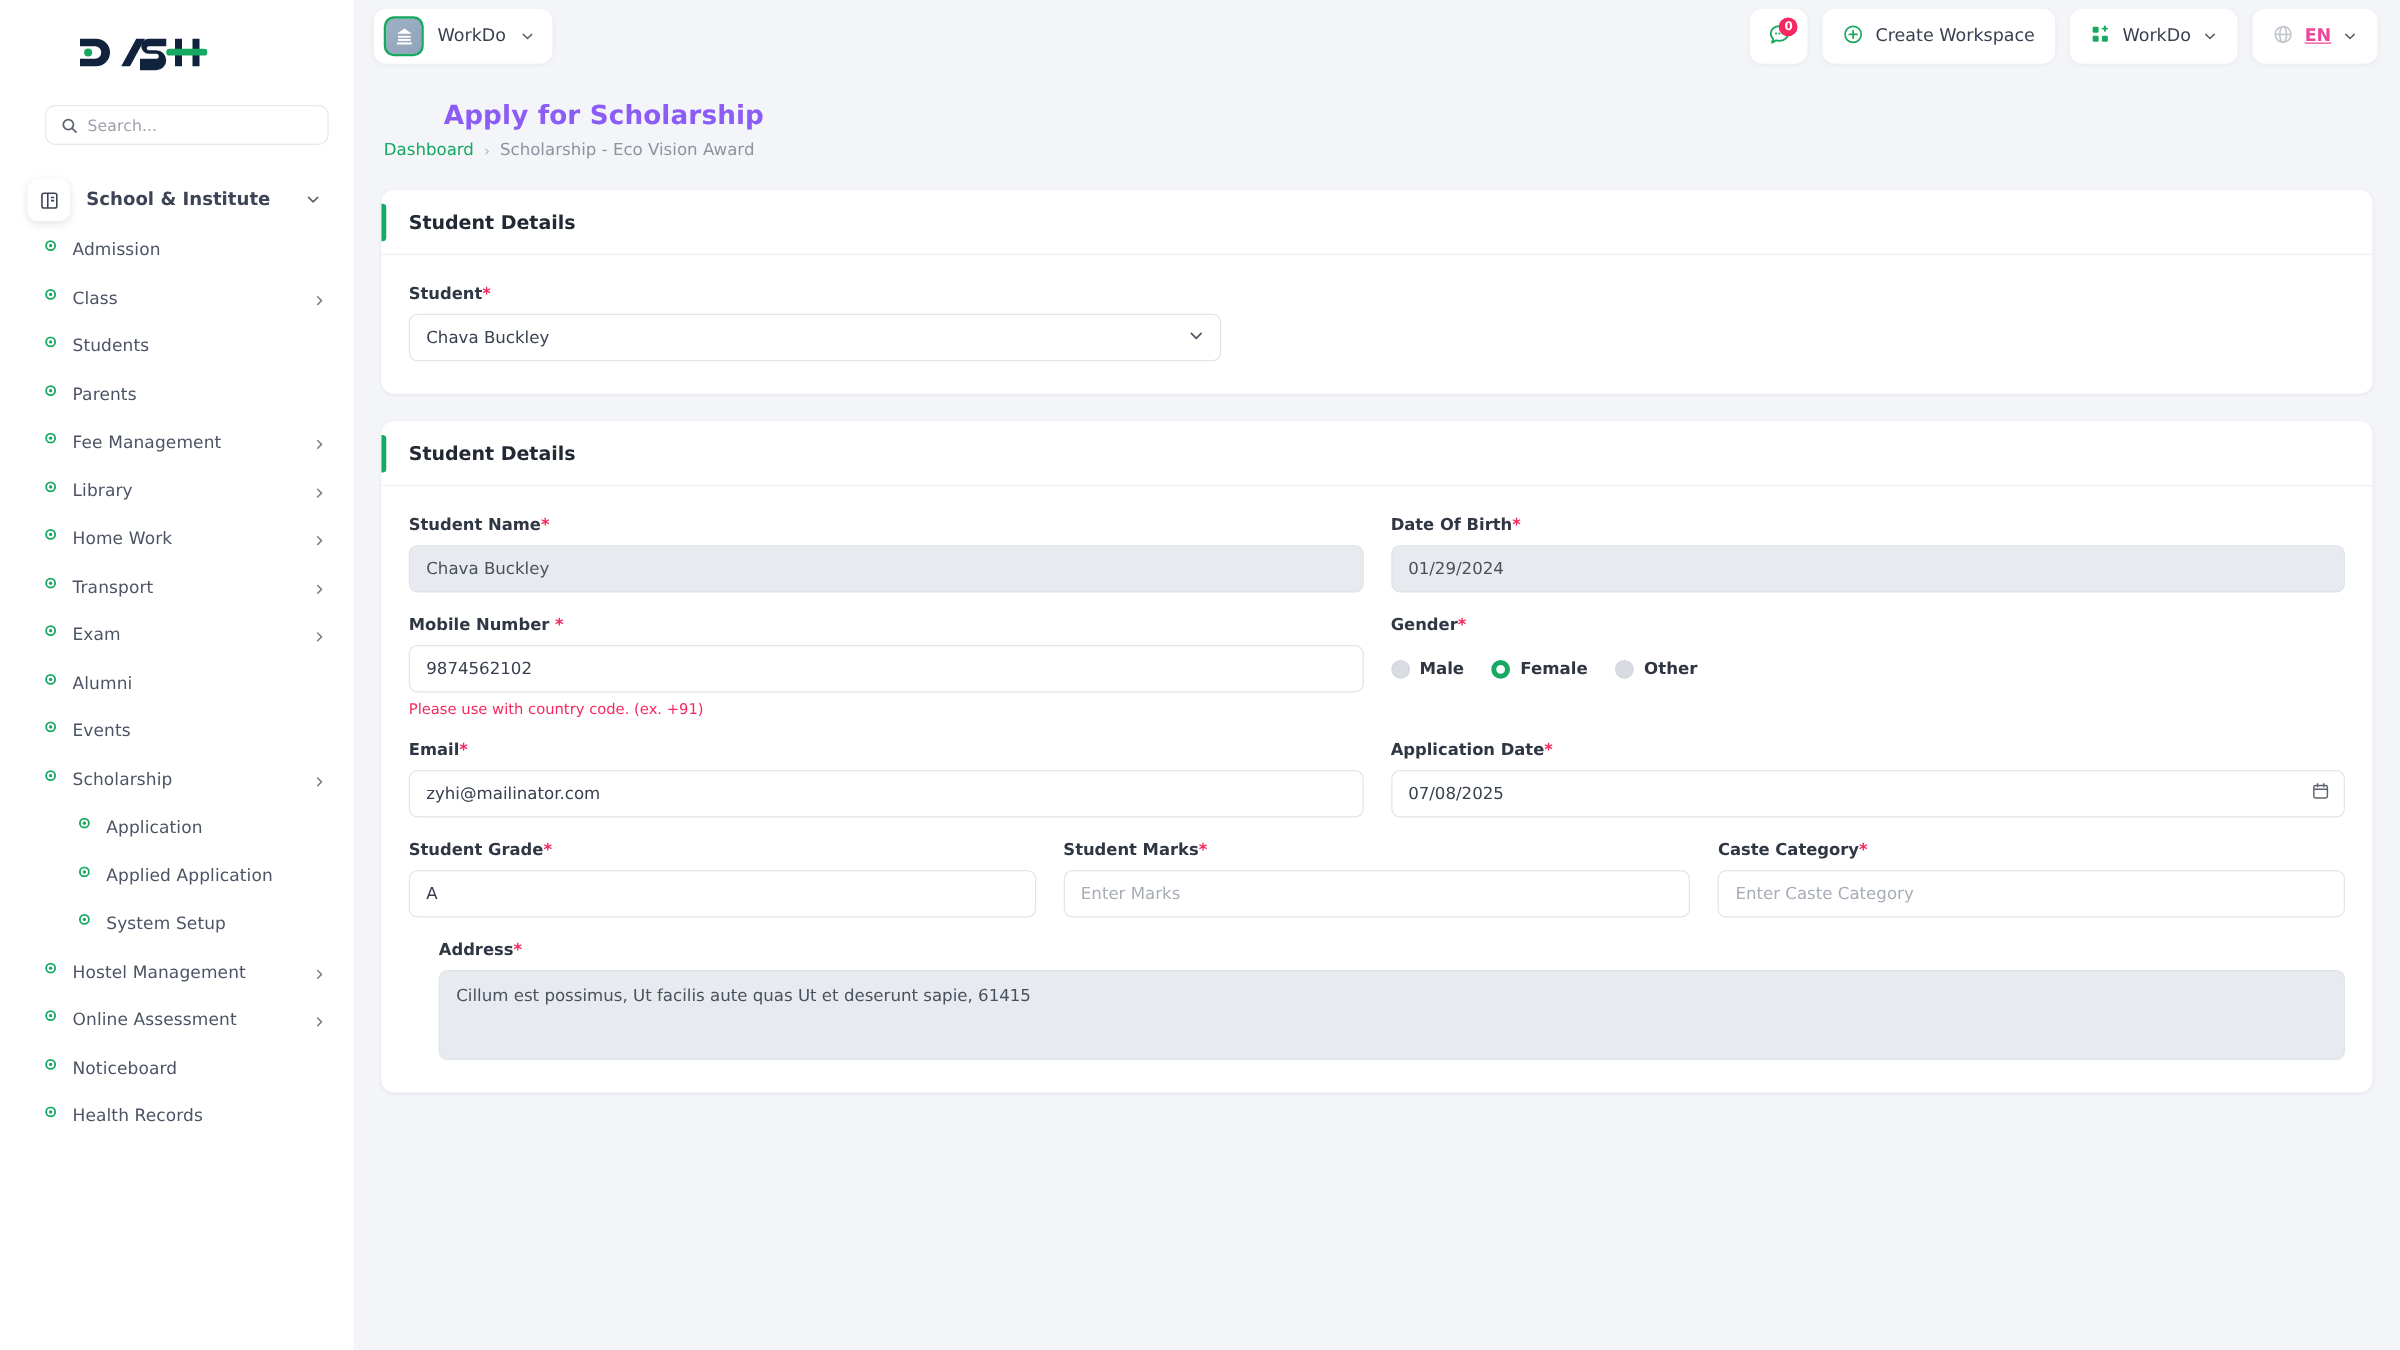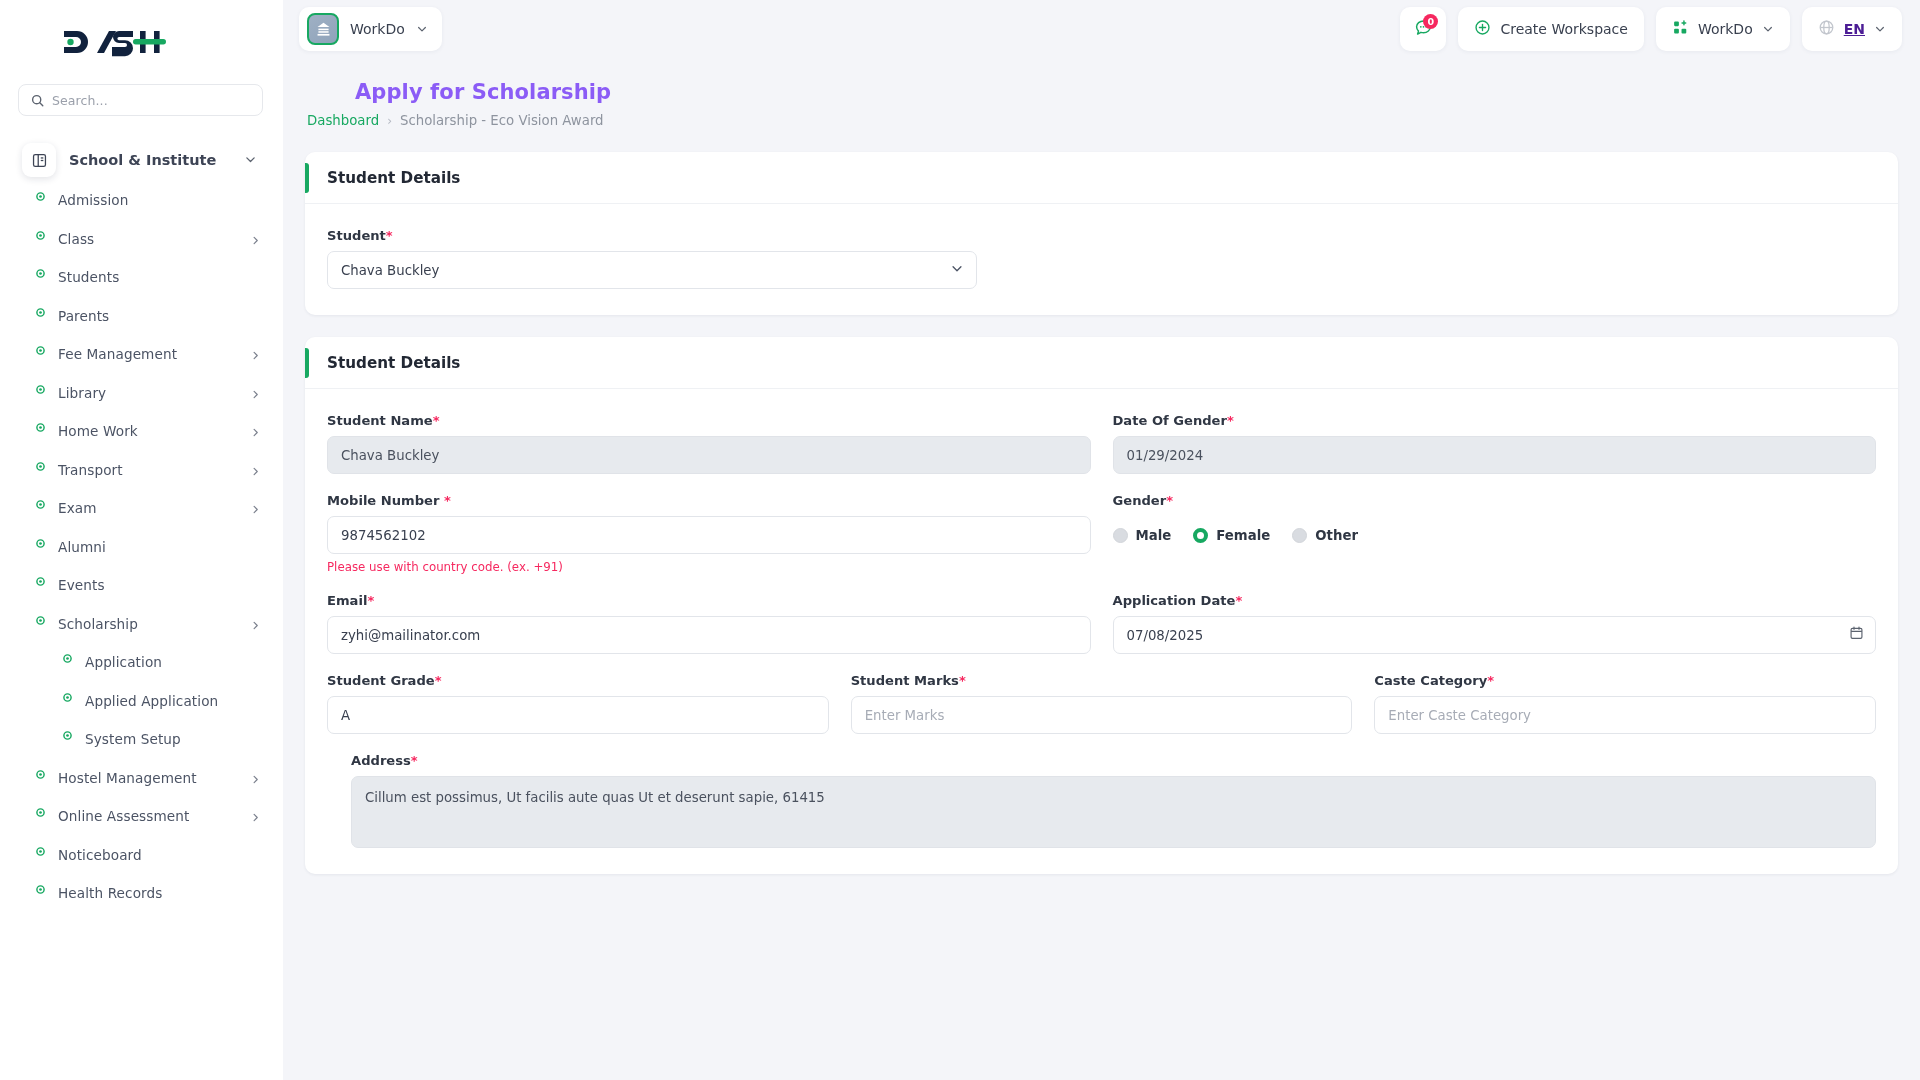--- a/index.html
+++ b/index.html
@@ -18,21 +18,21 @@
     display: flex; flex-direction: column;
     overflow: hidden;
     position: relative;
     z-index: 5;
   }
   .logo-wrap {
     height: 84px; display: flex; align-items: center;
     padding-left: 62px;
   }
   .logo { display: flex; align-items: center; }
-  .search-wrap { padding: 0 20px 0 18px; text-align: right; }
+  .search-wrap { padding: 0 20px 0 36px; text-align: right; }
   .search-box {
     height: 32px; border: 1px solid #e6e8ec; border-radius: 8px;
     display: flex; align-items: center; gap: 8px;
     padding: 0 12px; background: #fff;
   }
   .search-box .sicon { flex: 0 0 auto; display:flex; }
   .search-ph { font-size: 12.5px; color: #9ba0ab; letter-spacing: .1px; }
 
   .nav { margin-top: 18px; flex: 1 1 auto; overflow: hidden; }
   .nav-group-head {
@@ -98,21 +98,21 @@
   }
   .tb-btn {
     background: #fff; border-radius: 10px; height: 44px;
     display: flex; align-items: center; gap: 9px;
     padding: 0 16px;
     box-shadow: 0 1px 4px rgba(40,50,80,.06);
     cursor: pointer;
   }
   .tb-btn.icon-only { width: 46px; padding: 0; justify-content: center; position: relative; }
   .tb-label { font-size: 14px; color: #39404f; white-space: nowrap; }
-  .tb-label.green { color: #4c1d95; font-weight: 600; text-decoration: underline; }
+  .tb-label.green { color: #ec4899; font-weight: 600; text-decoration: underline; }
   .badge {
     position: absolute; top: 7px; right: 8px;
     min-width: 15px; height: 15px; border-radius: 8px;
     background: #f6285f; color: #fff;
     font-size: 9.5px; font-weight: 700;
     display: flex; align-items: center; justify-content: center;
     padding: 0 4px; line-height: 1;
   }
 
   .content {
@@ -613,21 +613,21 @@
 
         <div class="row">
           <div class="col-half">
             <label class="flabel">
               <span>Student Name</span><span class="req">*</span>
             </label>
             <div class="fld disabled">Chava Buckley</div>
           </div>
           <div class="col-half">
             <label class="flabel">
-              <span>Date Of Gender</span><span class="req">*</span>
+              <span>Date Of Birth</span><span class="req">*</span>
             </label>
             <div class="fld disabled">01/29/2024</div>
           </div>
         </div>
 
         <div class="row">
           <div class="col-half">
             <label class="flabel">
               <span>Mobile Number </span><span class="req">*</span>
             </label>

